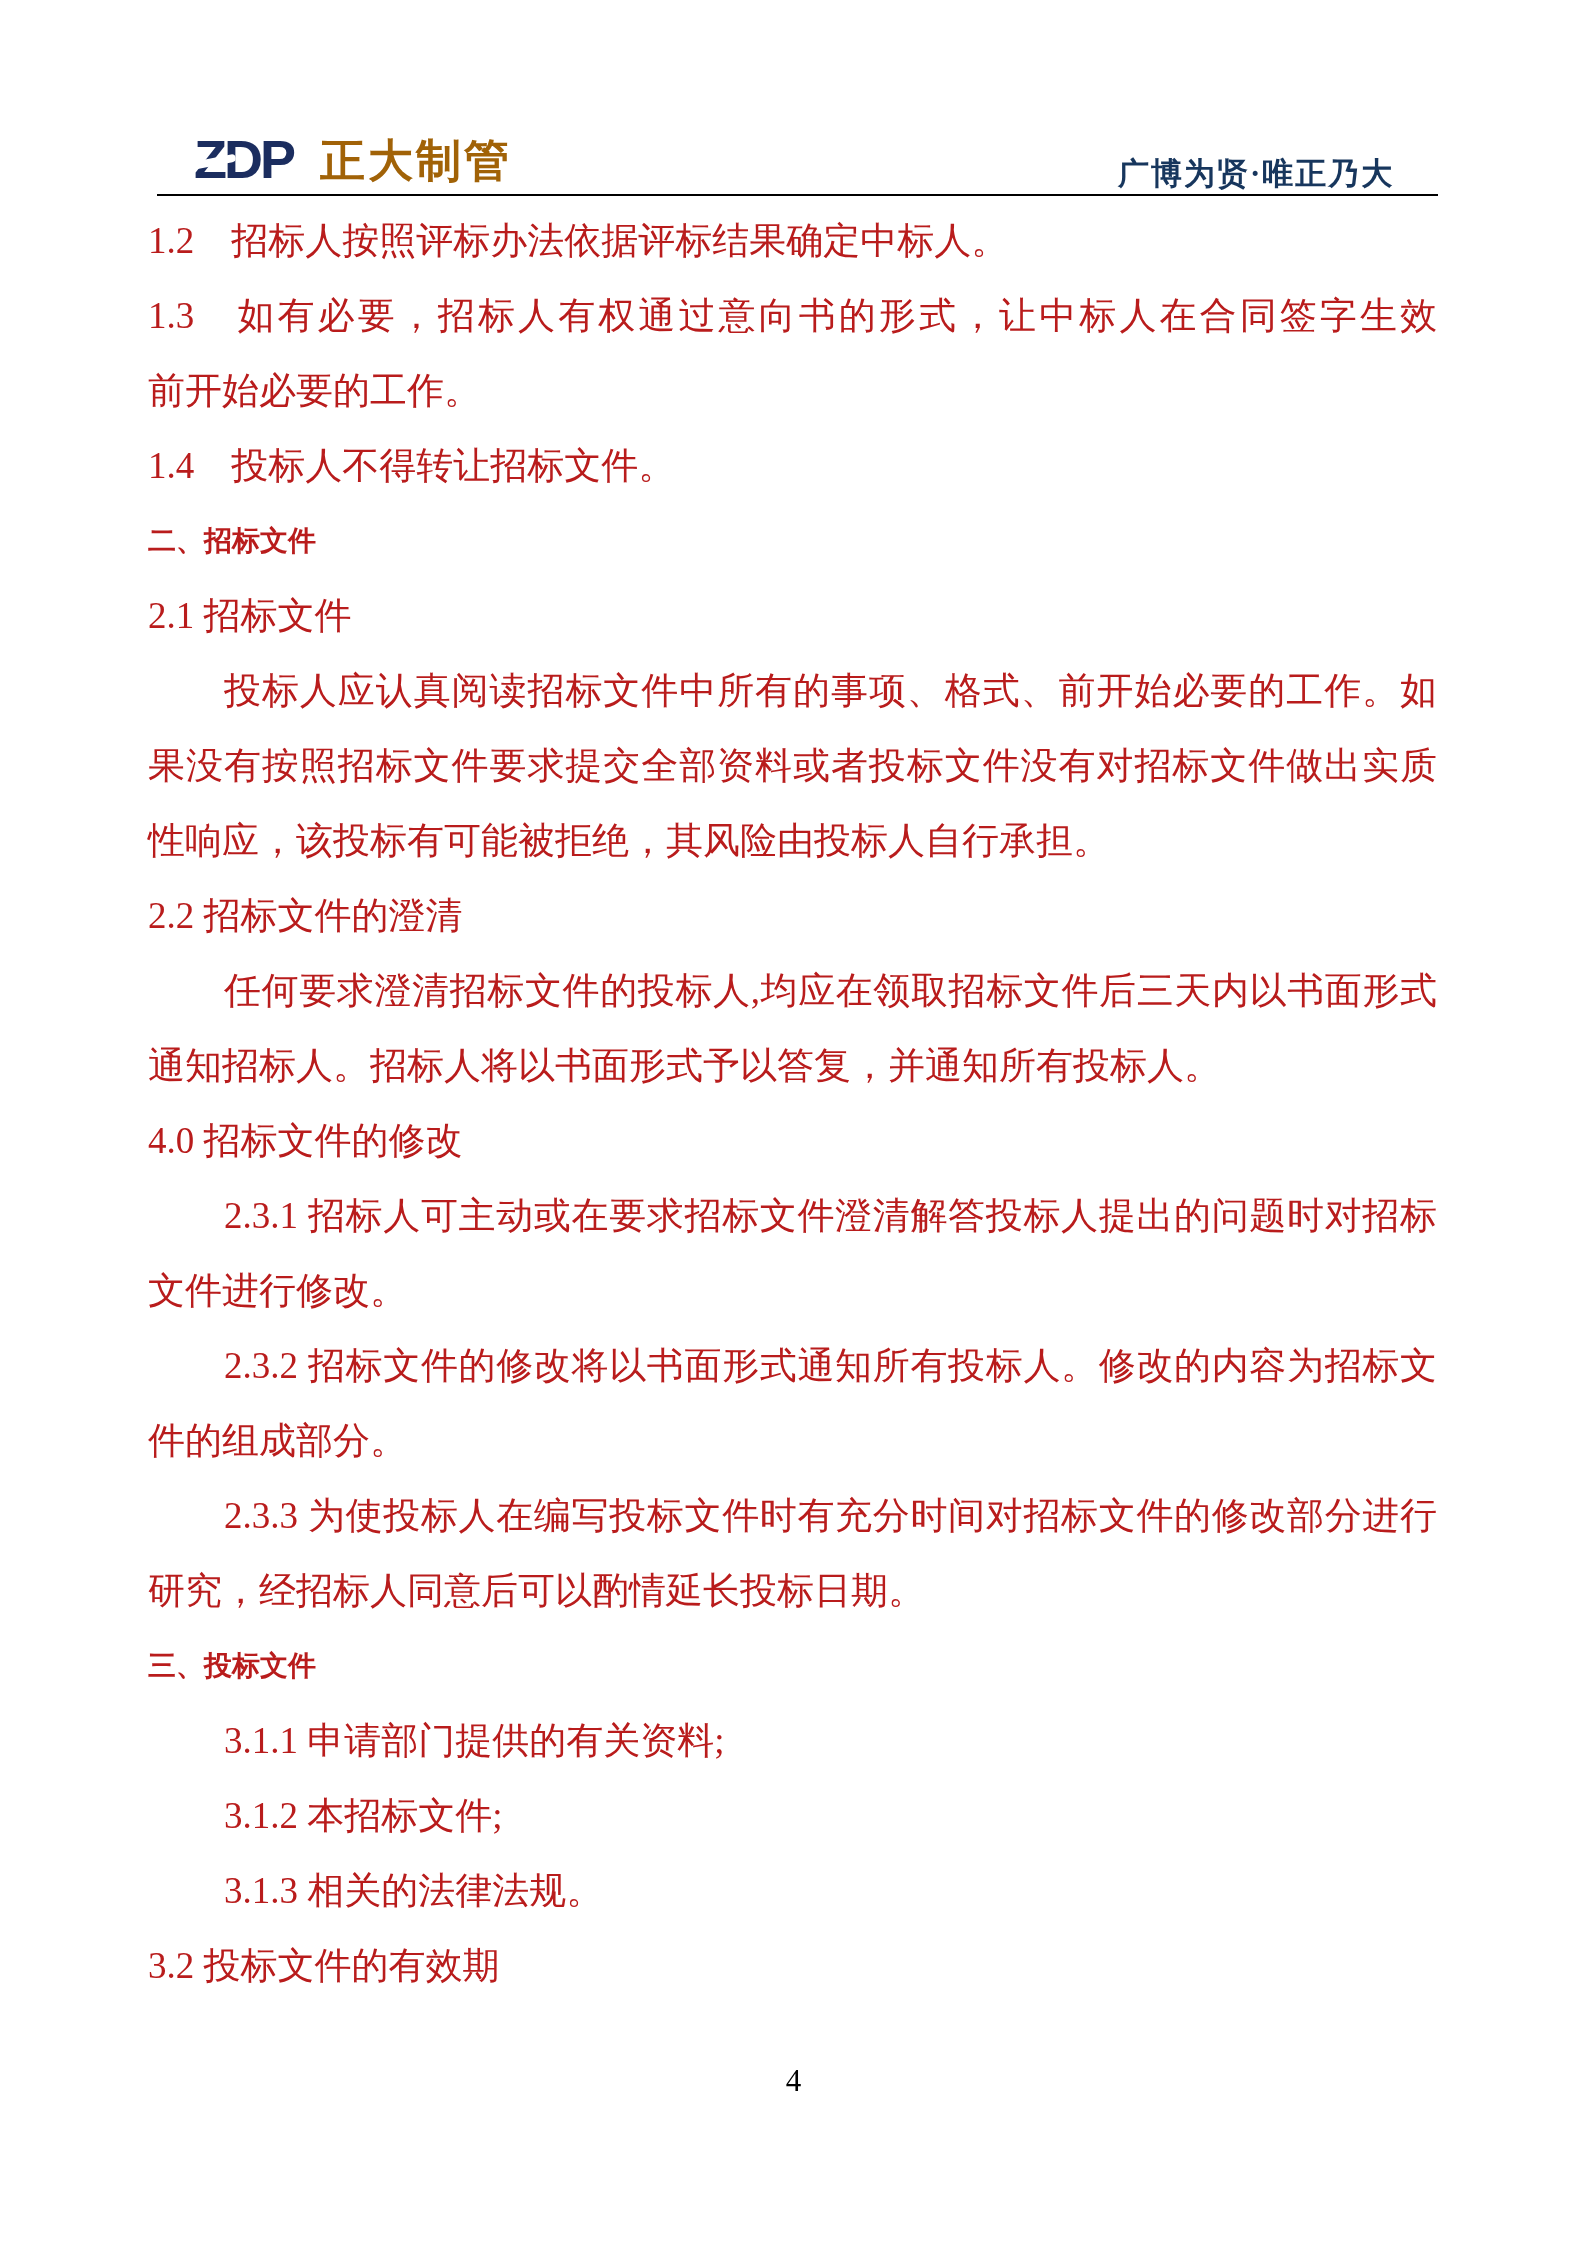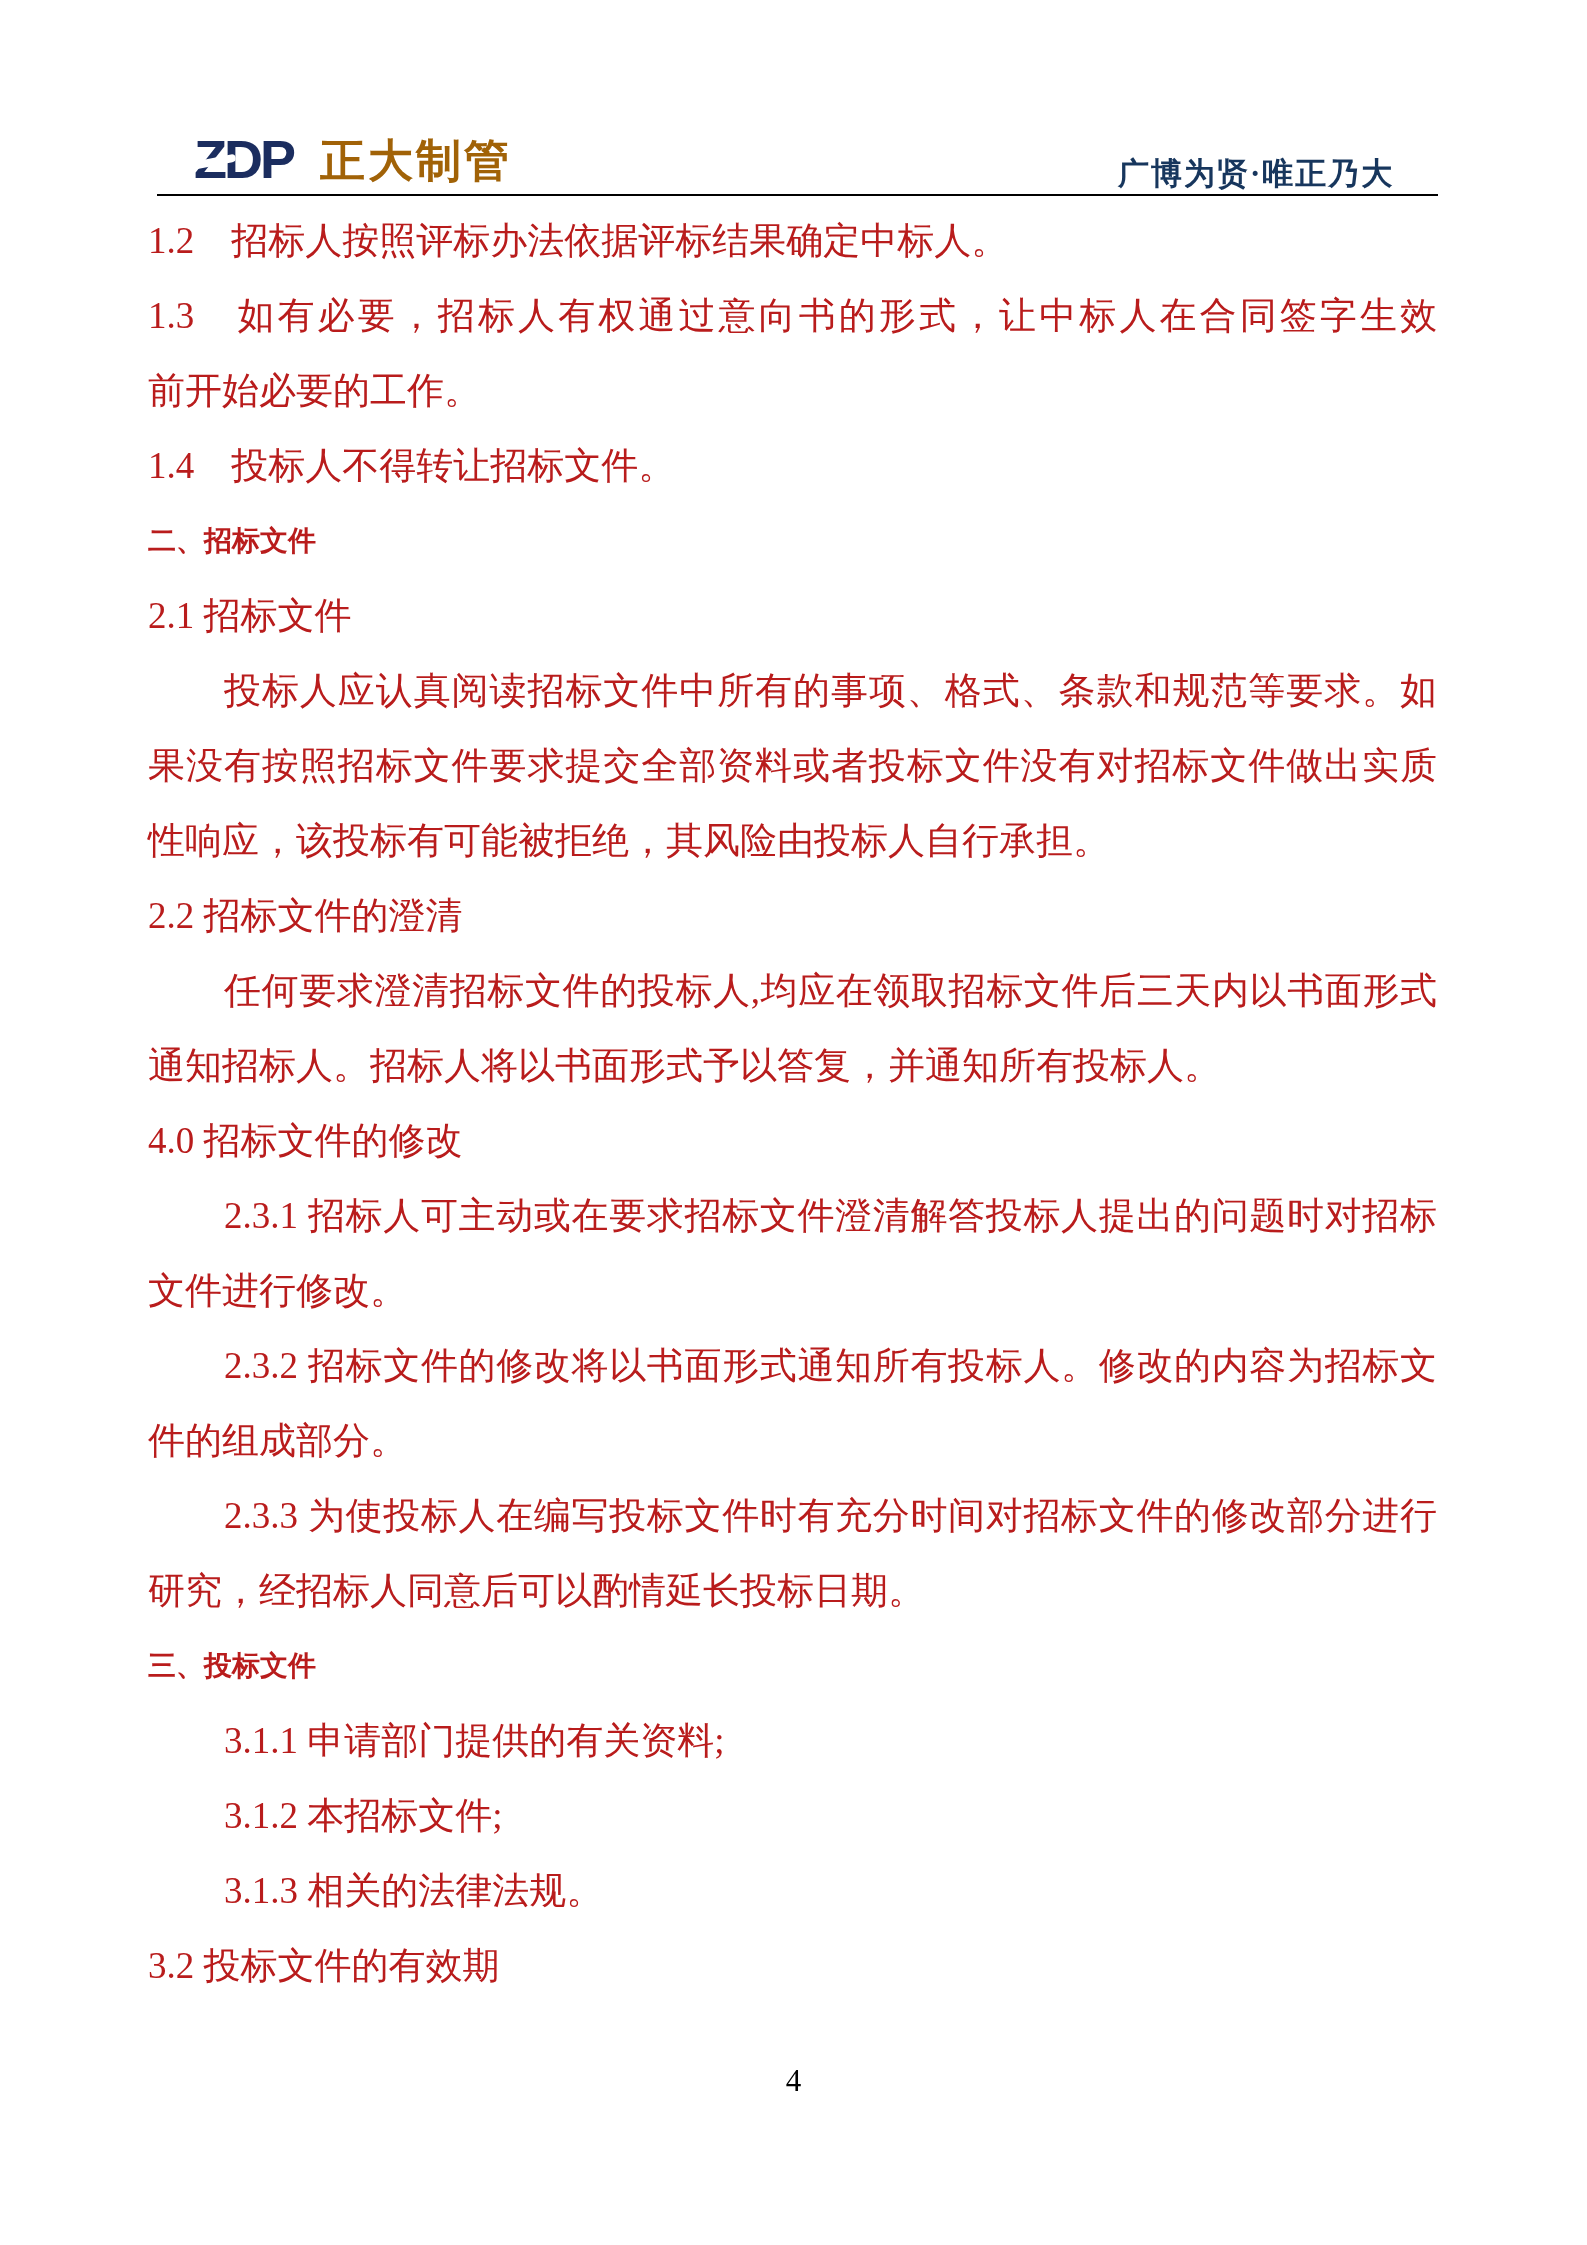--- a/index.html
+++ b/index.html
@@ -128,21 +128,21 @@
     <div class="header-rule"></div>
   </div>
 
   <div class="content">
       <div class="line">1.2　招标人按照评标办法依据评标结果确定中标人。</div>
       <div class="line justify">1.3　如有必要，招标人有权通过意向书的形式，让中标人在合同签字生效</div>
       <div class="line">前开始必要的工作。</div>
       <div class="line">1.4　投标人不得转让招标文件。</div>
       <div class="line heading">二、招标文件</div>
       <div class="line">2.1 招标文件</div>
-      <div class="line indent justify">投标人应认真阅读招标文件中所有的事项、格式、条款和规范等要求。如</div>
+      <div class="line indent justify">投标人应认真阅读招标文件中所有的事项、格式、前开始必要的工作。如</div>
       <div class="line justify">果没有按照招标文件要求提交全部资料或者投标文件没有对招标文件做出实质</div>
       <div class="line">性响应，该投标有可能被拒绝，其风险由投标人自行承担。</div>
       <div class="line">2.2 招标文件的澄清</div>
       <div class="line indent justify">任何要求澄清招标文件的投标人,均应在领取招标文件后三天内以书面形式</div>
       <div class="line">通知招标人。招标人将以书面形式予以答复，并通知所有投标人。</div>
       <div class="line">4.0 招标文件的修改</div>
       <div class="line indent justify">2.3.1 招标人可主动或在要求招标文件澄清解答投标人提出的问题时对招标</div>
       <div class="line">文件进行修改。</div>
       <div class="line indent justify">2.3.2 招标文件的修改将以书面形式通知所有投标人。修改的内容为招标文</div>
       <div class="line">件的组成部分。</div>

